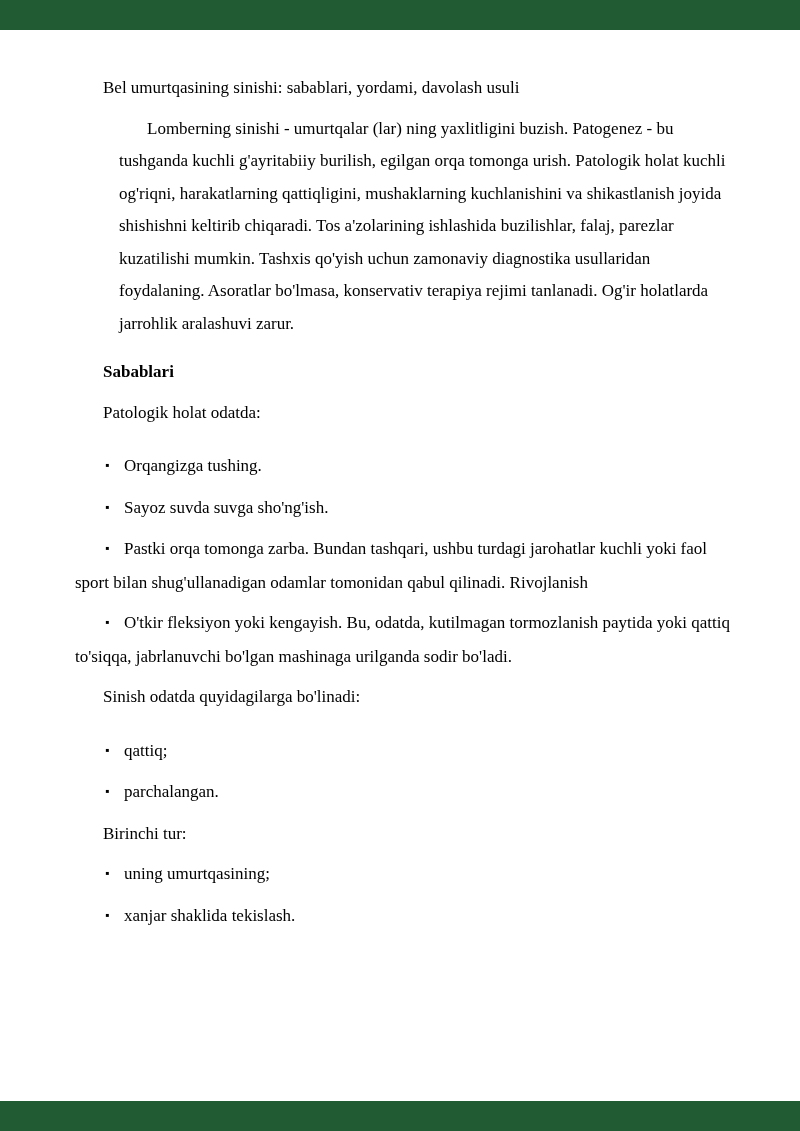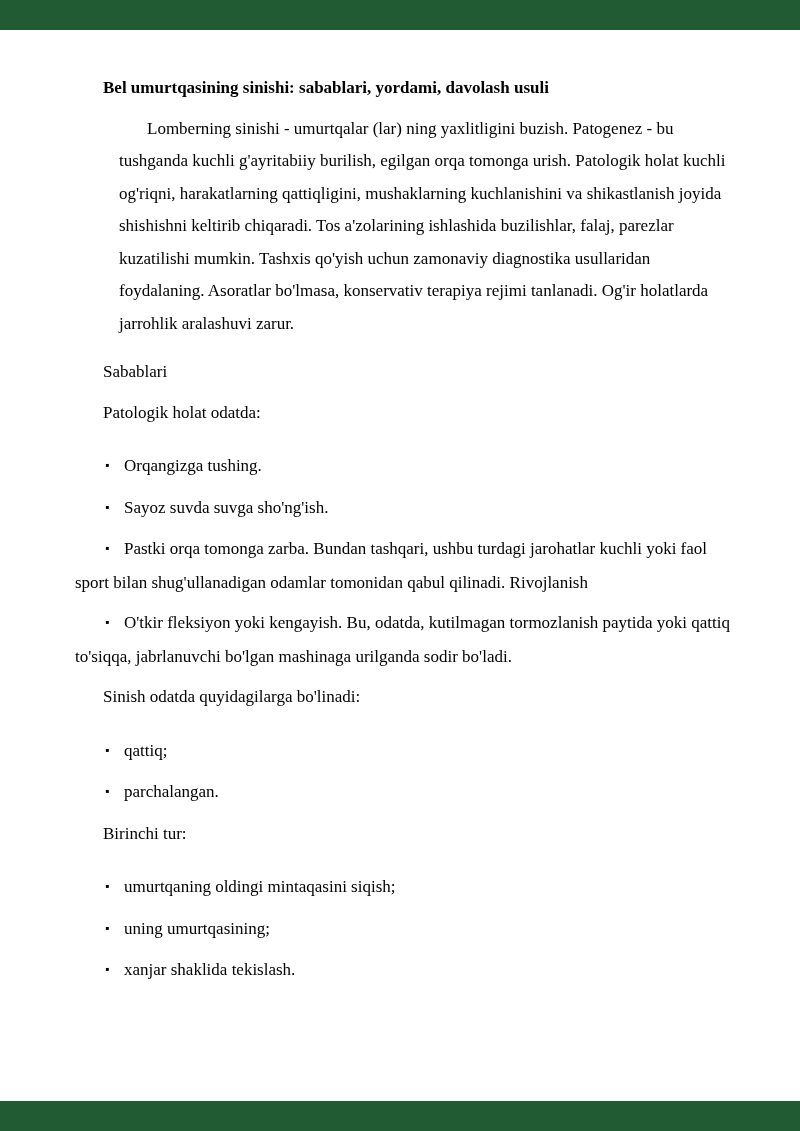--- a/index.html
+++ b/index.html
@@ -24,21 +24,21 @@
   .edge-bar.top { top: 0; }
   .edge-bar.bottom { bottom: 0; }
   .content {
     padding: 64px 70px 0 75px;
   }
   .content p {
     margin: 8px 0;
     line-height: 32.5px;
   }
   .doc-title {
-    font-weight: bold;
+    font-weight: normal;
     text-indent: 28px;
     margin: 0;
   }
   .doc-title + p { margin-top: 0; margin-left: 44px; }
   .indent { text-indent: 28px; }
   .li {
     text-indent: 30px;
     margin: 8px 0;
     line-height: 32.5px;
   }
@@ -48,21 +48,21 @@
     text-indent: 0;
   }
   .li .bullet::before {
     content: "▪";
     font-size: 12px;
     position: relative;
     top: -2px;
   }
   .li .li-text { padding-left: 19px; text-align: center; }
   .sp { margin-top: 21px !important; }
-  .sp-sm { margin-top: 16px !important; }
+  .sp-sm { margin-top: 16px !important; font-weight: bold; }
 </style>
 </head>
 <body>
 
 <div class="edge-bar top" style="background: rgb(33, 91, 51);"></div>
 
 <div class="content">
 
   <p class="doc-title">Bel umurtqasining sinishi: sabablari, yordami, davolash usuli</p>
 
@@ -82,21 +82,20 @@
   <p class="indent">Sinish odatda quyidagilarga bo'linadi:</p>
 
   <div>
     <p class="li sp"><span class="bullet"></span><span class="li-text">qattiq;</span></p>
     <p class="li"><span class="bullet"></span><span class="li-text">parchalangan.</span></p>
   </div>
 
   <p class="indent">Birinchi tur:</p>
 
   <div>
-    <p class="li sp"><span class="bullet"></span><span class="li-text">umurtqaning oldingi mintaqasini siqish;</span></p>
     <p class="li"><span class="bullet"></span><span class="li-text">uning umurtqasining;</span></p>
     <p class="li"><span class="bullet"></span><span class="li-text">xanjar shaklida tekislash.</span></p>
   </div>
 
 
 </div>
 
 <div class="edge-bar bottom" style="background: rgb(33, 91, 51);"></div>
 
 </body></html>

